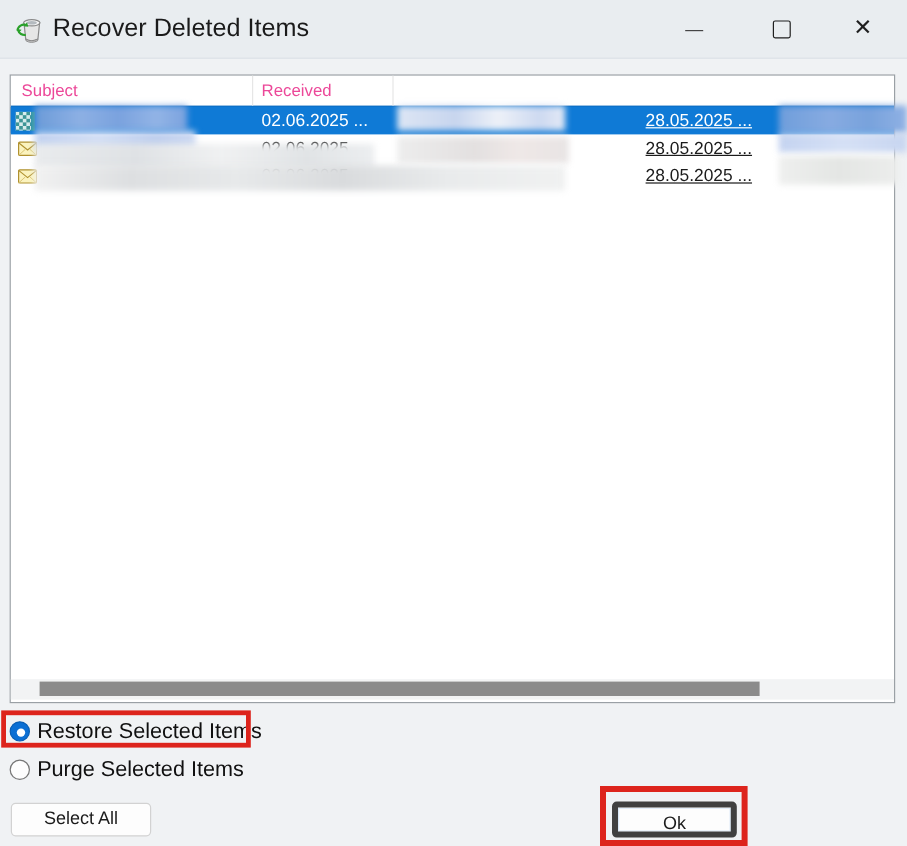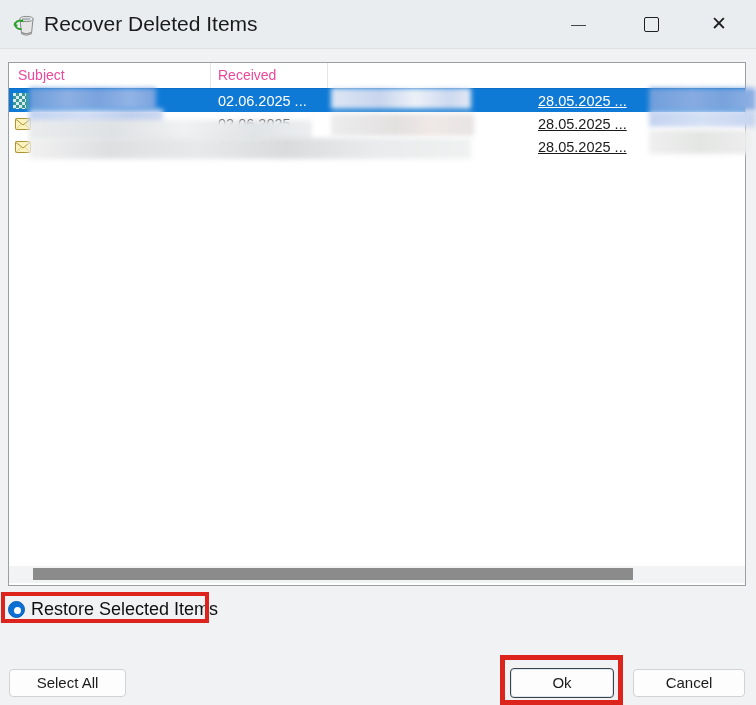--- a/index.html
+++ b/index.html
@@ -105,21 +105,21 @@
   .annot-ok{left:500px;top:655px;width:123px;height:50px;border-width:5px;}
 
   
   .btn{
     position:absolute;box-sizing:border-box;background:#fdfdfd;
     border:1px solid #d2d2d2;border-radius:4px;
     font-size:15px;color:#1b1b1b;text-align:center;
     font-family:"Liberation Sans", sans-serif;
   }
   .btn-select-all{left:9px;top:669px;width:117px;height:28px;line-height:26px;}
-  .btn-ok{left:510px;top:668px;width:104px;height:30px;line-height:28px;border:1px solid #404040;box-shadow:0 0 0 1px rgba(11,111,212,.15) inset;}
+  .btn-ok{left:510px;top:668px;width:104px;height:30px;line-height:28px;border:5px solid #404040;box-shadow:0 0 0 1px rgba(11,111,212,.15) inset;}
   .btn-cancel{left:633px;top:669px;width:112px;height:28px;line-height:26px;}
 </style>
 </head>
 <body>
 
 <div class="window">
 
   <div class="titlebar">
     <svg class="title-icon" viewBox="0 0 27 27">
       <path d="M8 9 L21 9 L19.6 22.5 Q14 25.4 9.4 22.5 Z" fill="#e6e6e6" stroke="#8a8a8a" stroke-width="1"></path>
@@ -199,21 +199,24 @@
   <div class="redact rd-g1"></div>
 
   <div class="hscroll-track">
     <div class="hscroll-thumb"></div>
   </div>
 
   <div class="radio-row rr1">
     <span class="radio on"></span>
     <span class="radio-label">Restore Selected Items</span>
   </div>
+  <div class="radio-row rr2">
+    <span class="radio off"></span>
+    <span class="radio-label">Purge Selected Items</span>
+  </div>
 
   <div class="annot annot-restore"></div>
   <div class="annot annot-ok"></div>
 
   <div class="btn btn-select-all">Select All</div>
   <div class="btn btn-ok">Ok</div>
-  <div class="btn btn-cancel">Cancel</div>
 
 </div>
 
 </body></html>

